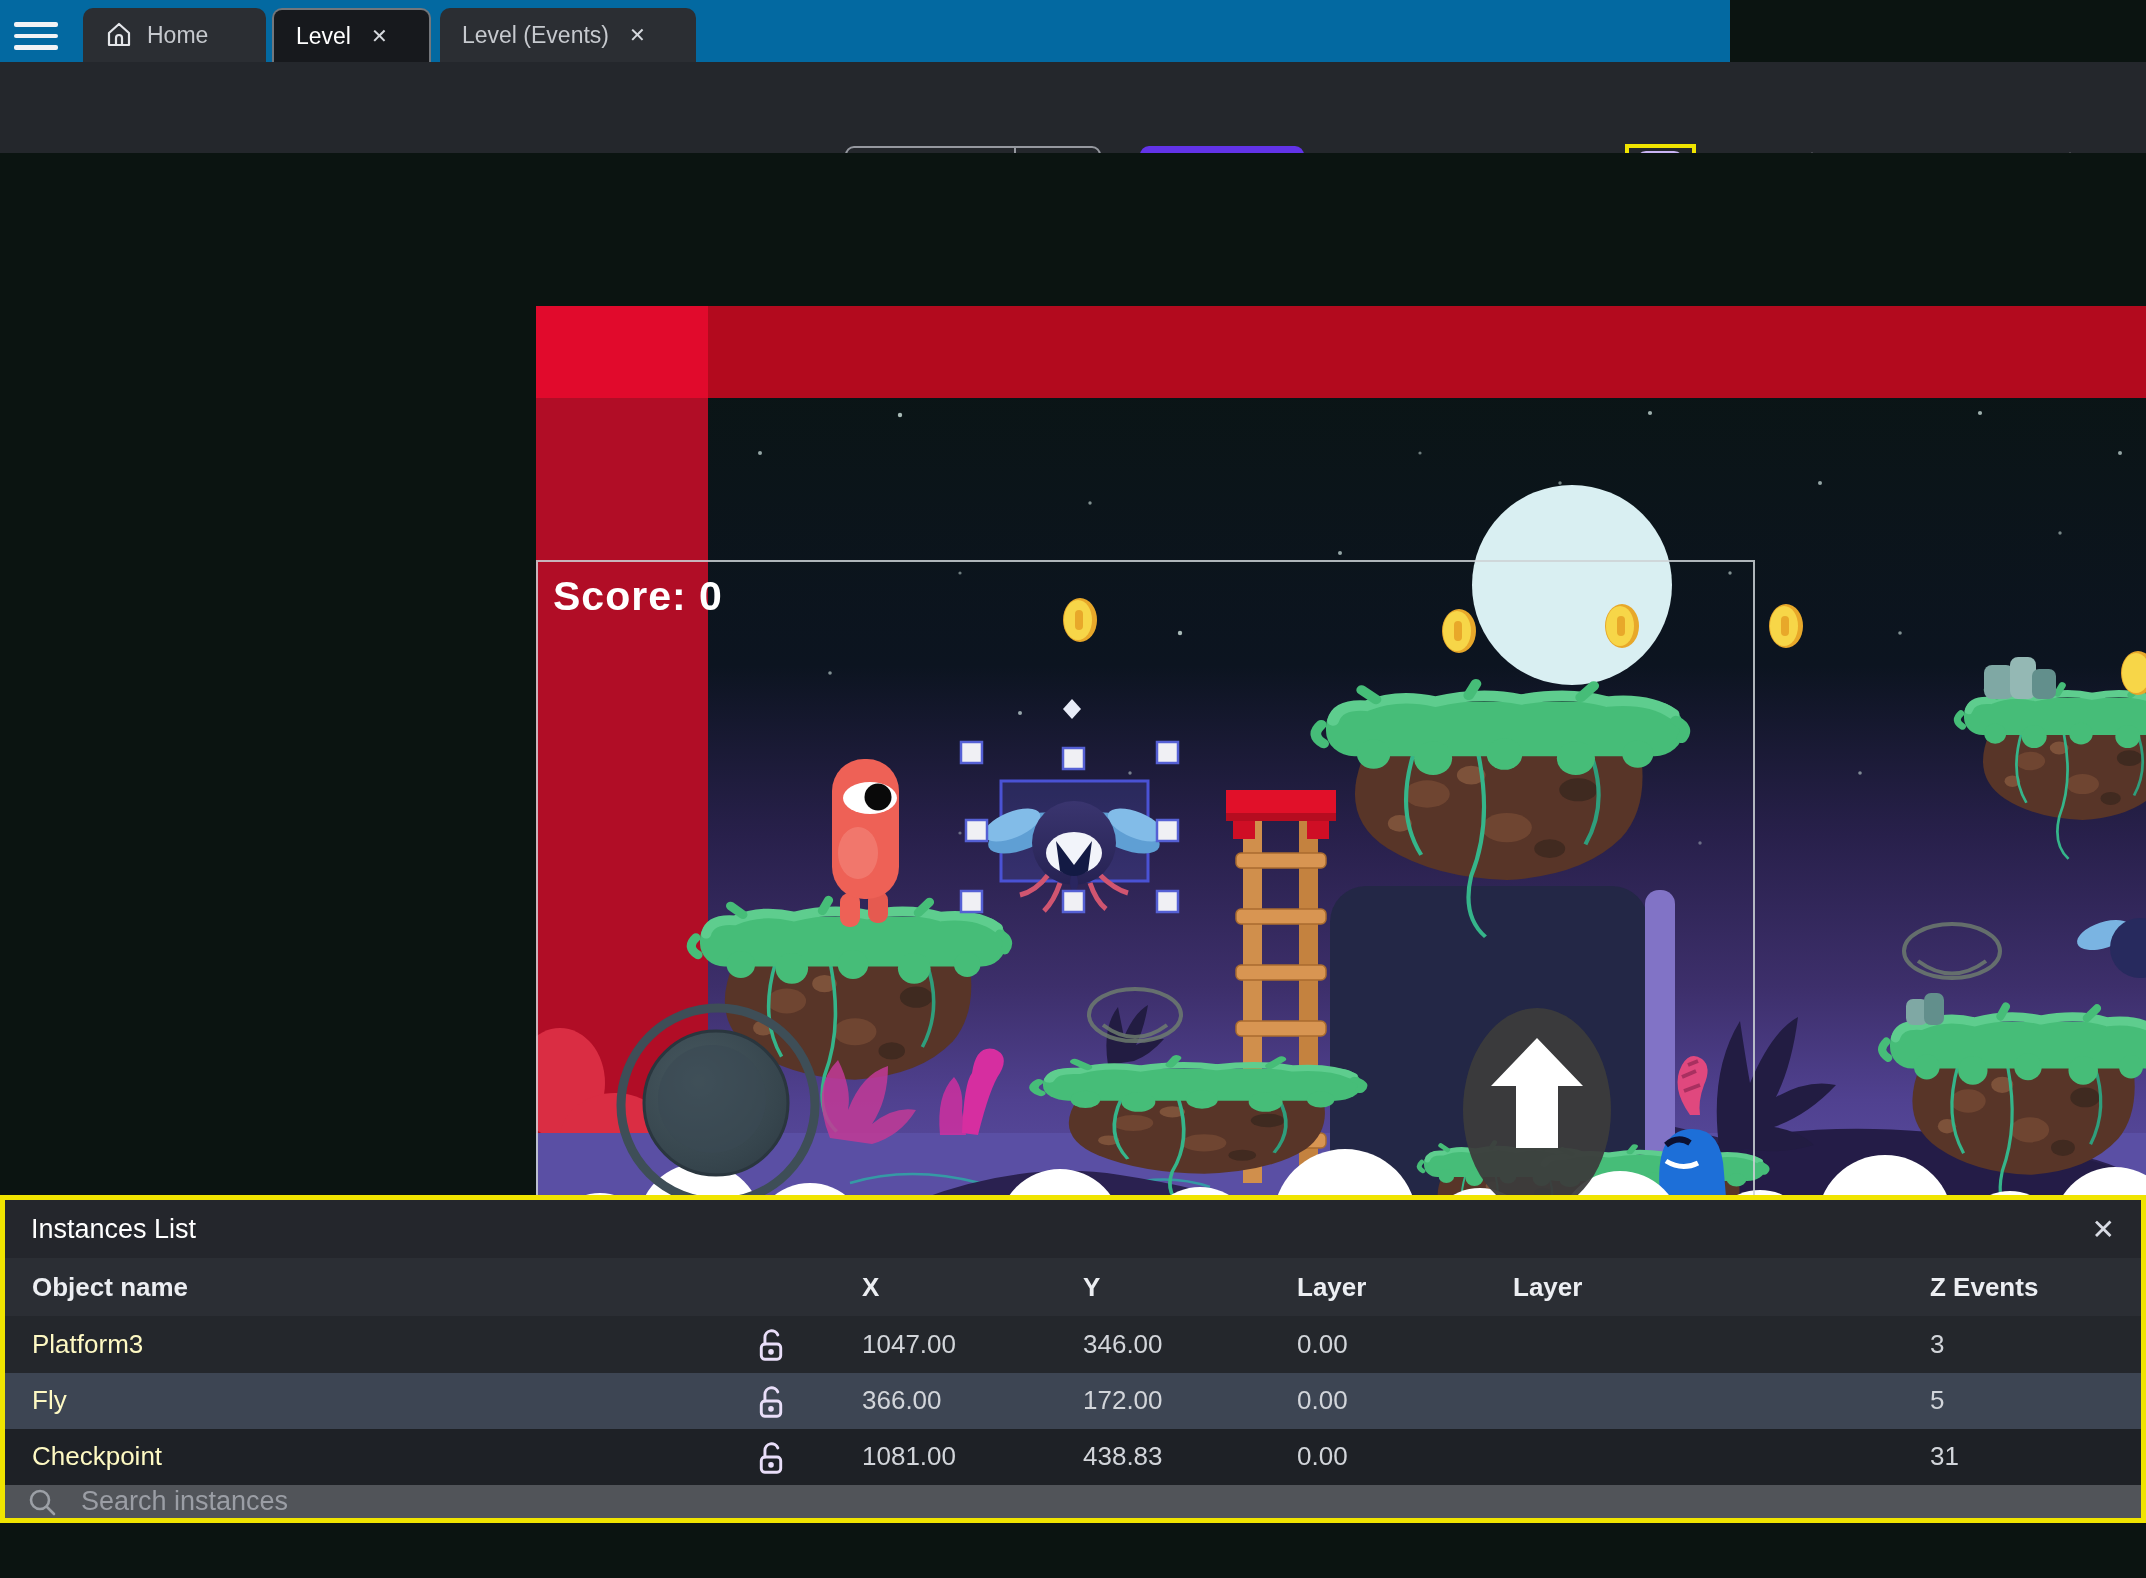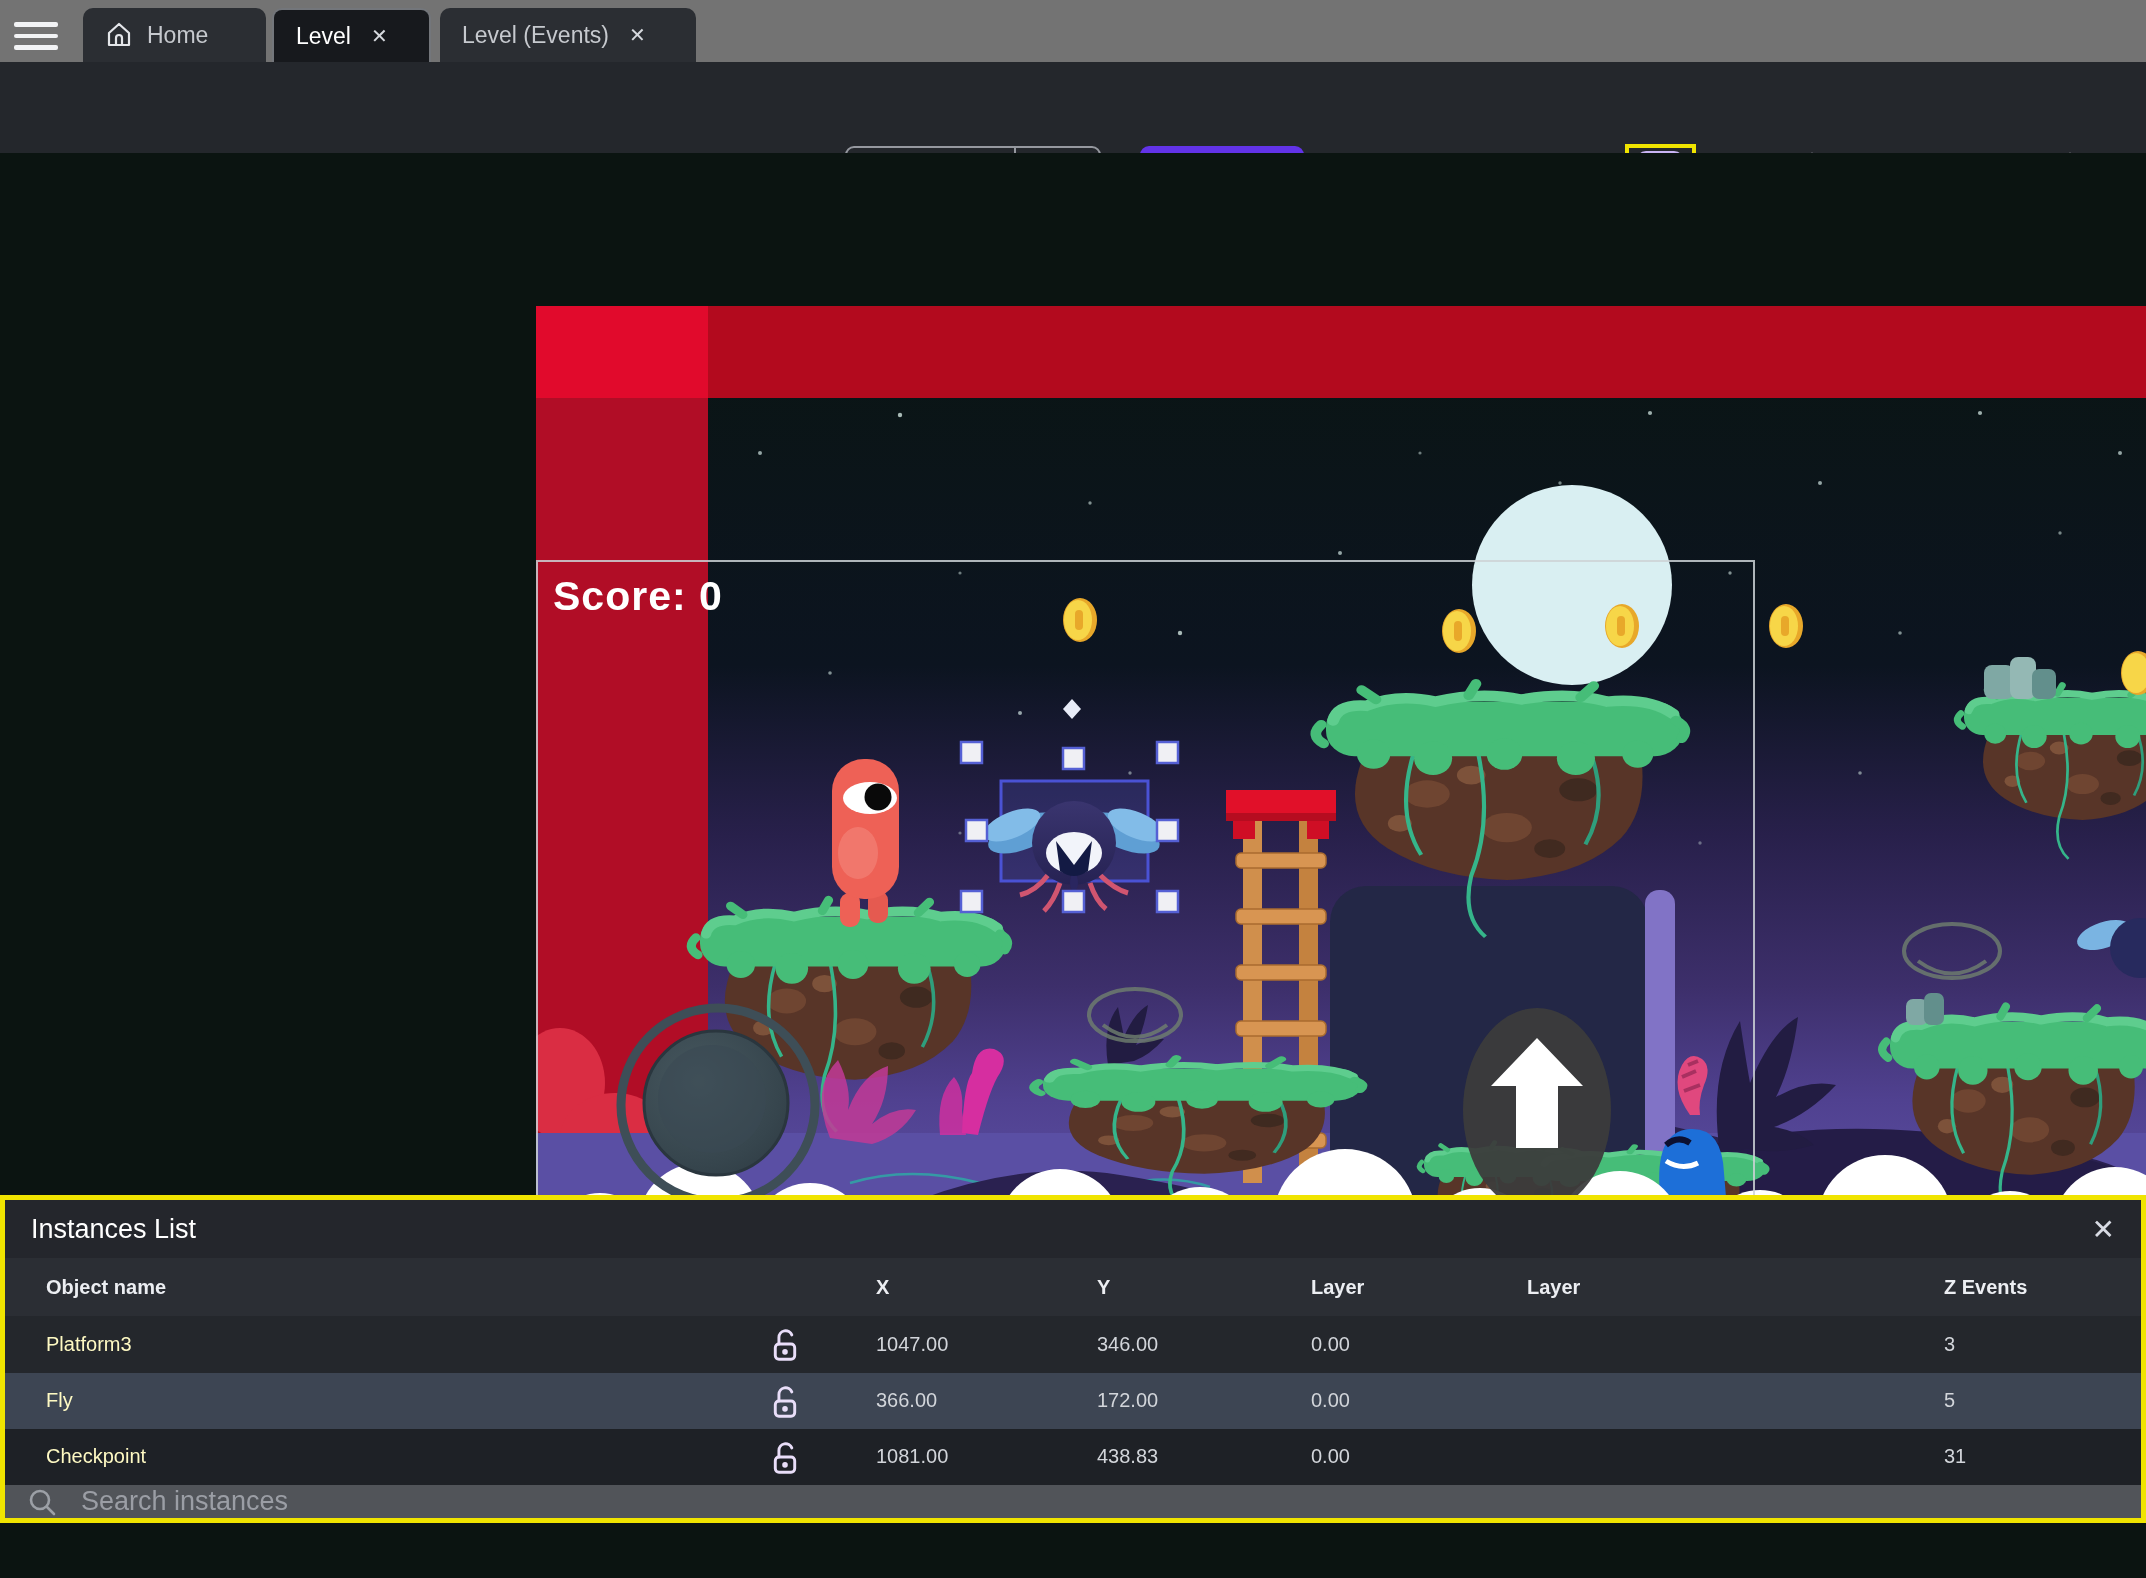--- a/index.html
+++ b/index.html
@@ -1,19 +1,19 @@
 <!DOCTYPE html>
 <html><head>
 <meta charset="utf-8">
 <style>
   html,body{margin:0;padding:0;background:#000;}
   .screen{position:relative;width:2146px;height:1578px;overflow:hidden;
     font-family:"Liberation Sans",sans-serif;background:#0b1411;}
   
-  .tabbar{position:absolute;left:0;top:0;width:2146px;height:62px;background:#737373;}
+  .tabbar{position:absolute;left:0;top:0;width:1730px;height:62px;background:#0369a1;}
   .hamburger{position:absolute;left:14px;top:22px;width:44px;height:30px;cursor:pointer;}
   .hamburger span{display:block;height:4.5px;background:#f2f3f5;border-radius:2px;margin-bottom:7px;}
   .tab{position:absolute;top:8px;height:54px;border-radius:10px 10px 0 0;display:flex;
     align-items:center;gap:14px;padding:0 22px;box-sizing:border-box;font-size:23px;color:#c6c9ce;}
   .tab.inactive{background:#2b2e33;}
   .tab.active{background:#17191d;border:2px solid #73767b;border-bottom:none;color:#fff;font-weight:normal;}
   .tab .x{font-size:20px;color:#d6d9de;padding-left:6px;cursor:pointer;}
   .tab svg{flex:0 0 auto;}
   
   .toolbar{position:absolute;left:0;top:62px;width:2146px;height:91px;background:#24272c;}
@@ -35,21 +35,21 @@
   .score{position:absolute;left:553px;top:420px;font-size:41px;font-weight:bold;color:#fff;letter-spacing:1px;}
   .coords{position:absolute;left:2002px;top:1121px;width:106px;height:47px;background:rgba(44,15,20,.88);
     border-radius:7px;display:flex;align-items:center;justify-content:center;color:#fff;font-size:27px;font-weight:bold;}
   
   .panel{position:absolute;left:0;top:1195px;width:2146px;height:328px;box-sizing:border-box;
     background:#17191d;display:flex;flex-direction:column;}
   .p-title{height:62px;background:#24262c;display:flex;align-items:center;justify-content:space-between;
     padding:0 26px;color:#fff;font-size:27px;}
   .p-title .x{color:#d8dbe4;font-size:28px;cursor:pointer;}
   .p-grid{display:grid;grid-template-columns:712px 54px 221px 214px 216px 417px 1fr;
-    align-items:center;padding-left:41px;font-size:20px;}
+    align-items:center;padding-left:27px;font-size:26px;}
   .p-grid .c{padding-left:64px;}
   .p-grid .lockc{display:flex;justify-content:center;padding-left:0;}
   .p-head{height:62px;background:#2b2e34;color:#eceef2;font-weight:bold;}
   .p-row{height:60px;color:#d2d5da;cursor:pointer;}
   .p-row .nm{color:#fef9c3;}
   .row-a{background:#24272c;} .row-sel{background:#3d4553;} .row-b{background:#1e2126;}
   .p-search{flex:1;background:#515459;display:flex;align-items:center;padding:0 22px;gap:22px;}
   .p-search input{flex:1;background:transparent;border:none;outline:none;color:#eab308;font-size:27px;
     font-family:"Liberation Sans",sans-serif;}
   .p-search input::placeholder{color:#9b9ea5;}

